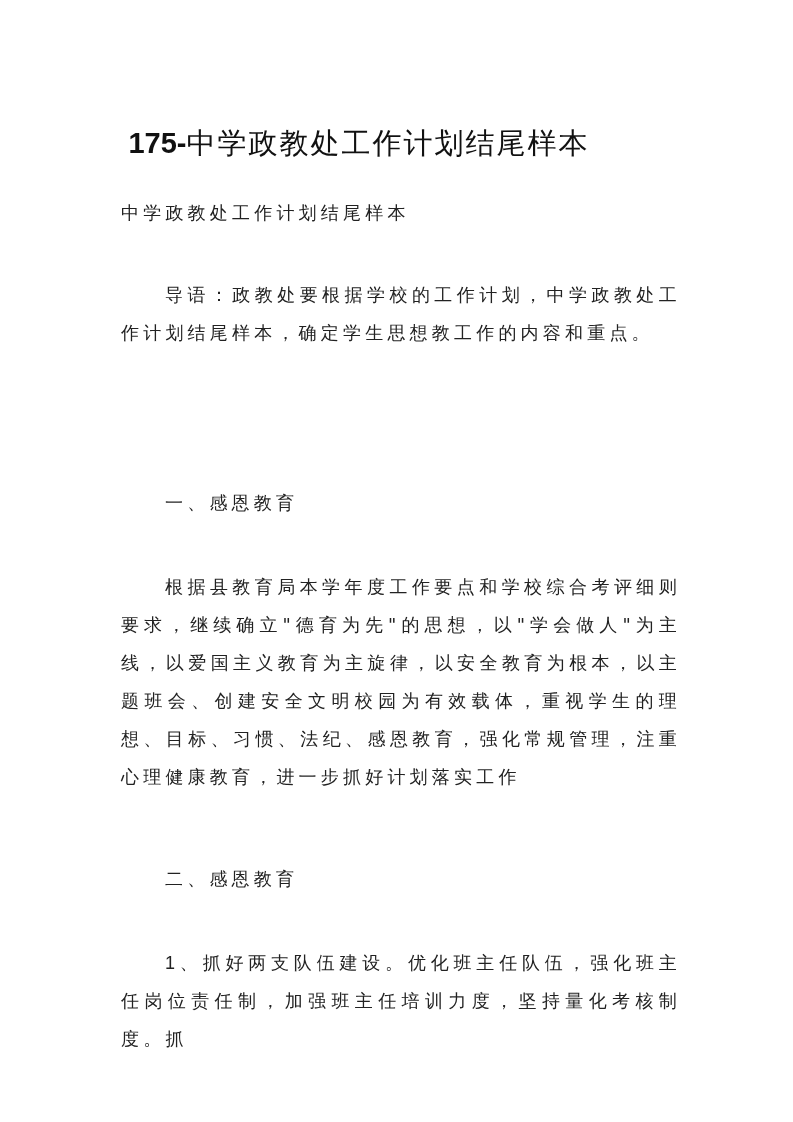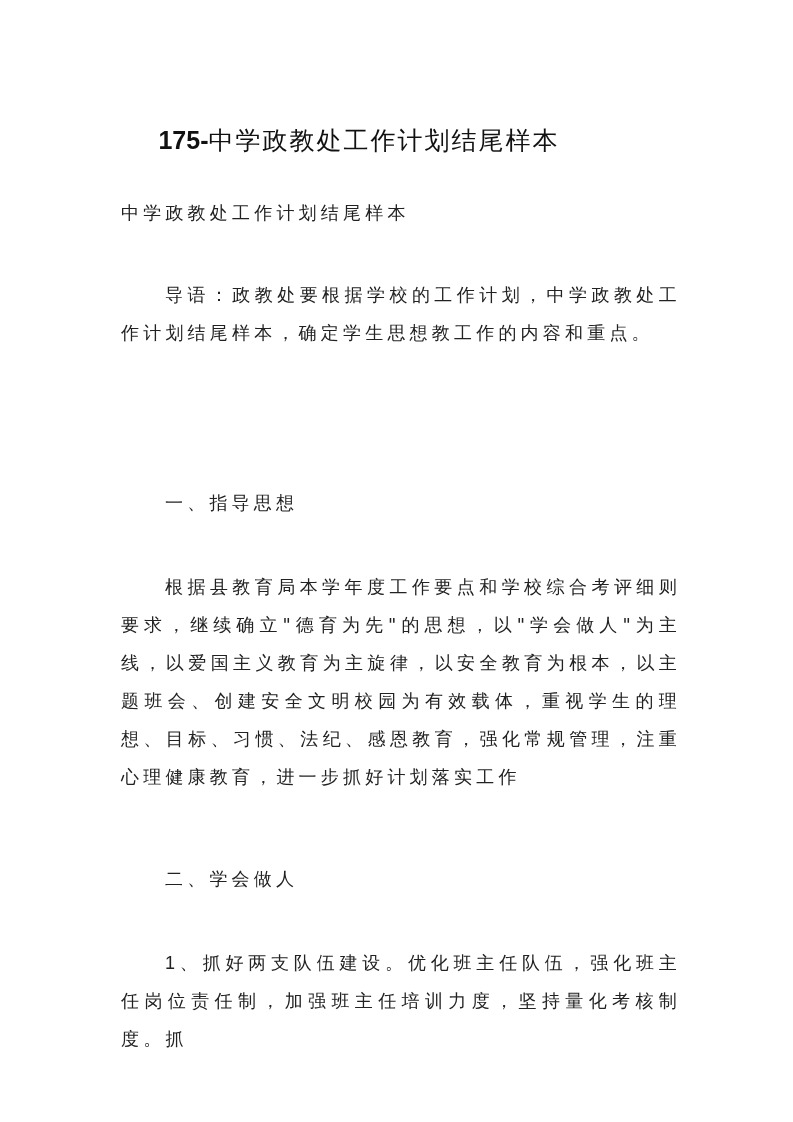--- a/index.html
+++ b/index.html
@@ -1,38 +1,38 @@
 <!DOCTYPE html>
 <html><head>
   <meta charset="utf-8">
   <style>
     html, body { margin: 0; padding: 0; background: #ffffff; }
     body { width: 793px; height: 1122px; position: relative; overflow: hidden; color: #111111;
       font-family: "DejaVu Sans", "Liberation Sans", sans-serif; }
     .title { position: absolute; left: 0; width: 718px; top: 124px; text-align: center;
-      font-size: 25px; letter-spacing: 2px; color: #111; }
+      font-size: 29px; letter-spacing: 2px; color: #111; }
     .title .num { font-family: "Liberation Sans", sans-serif; font-weight: bold; letter-spacing: 0; }
     .title .txt { font-weight: normal; }
     .p { position: absolute; left: 121px; width: 560px; font-size: 18px; line-height: 38px;
       letter-spacing: 4.2px; color: #222; margin: 0; text-align: justify; }
     .indent { text-indent: 44px; }
     .num-inline { font-family: "Liberation Sans", sans-serif; }
   </style>
 </head>
 <body>
 
 <div>
   <h1 class="title" style="margin:0;">
     <span class="num">175-</span><span class="txt">中学政教处工作计划结尾样本</span>
   </h1>
 
   <p class="p" style="top:194px;">中学政教处工作计划结尾样本</p>
 
   <p class="p indent" style="top:276px;">导语：政教处要根据学校的工作计划，中学政教处工作计划结尾样本，确定学生思想教工作的内容和重点。</p>
 
-  <p class="p indent" style="top:484px;">一、指导思想</p>
+  <p class="p indent" style="top:484px;">一、感恩教育</p>
 
   <p class="p indent" style="top:568px;">根据县教育局本学年度工作要点和学校综合考评细则要求，继续确立"德育为先"的思想，以"学会做人"为主线，以爱国主义教育为主旋律，以安全教育为根本，以主题班会、创建安全文明校园为有效载体，重视学生的理想、目标、习惯、法纪、感恩教育，强化常规管理，注重心理健康教育，进一步抓好计划落实工作</p>
 
-  <p class="p indent" style="top:860px;">二、学会做人</p>
+  <p class="p indent" style="top:860px;">二、感恩教育</p>
 
   <p class="p indent" style="top:944px;"><span class="num-inline">1</span><span>、抓好两支队伍建设。优化班主任队伍，强化班主任岗位责任制，加强班主任培训力度，坚持量化考核制度。抓</span></p>
 </div>
 
 </body></html>

